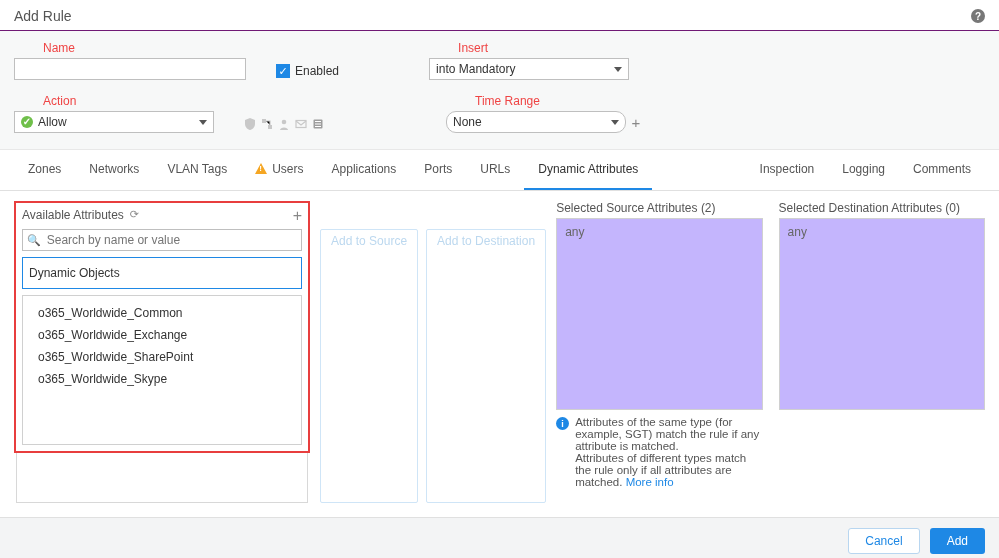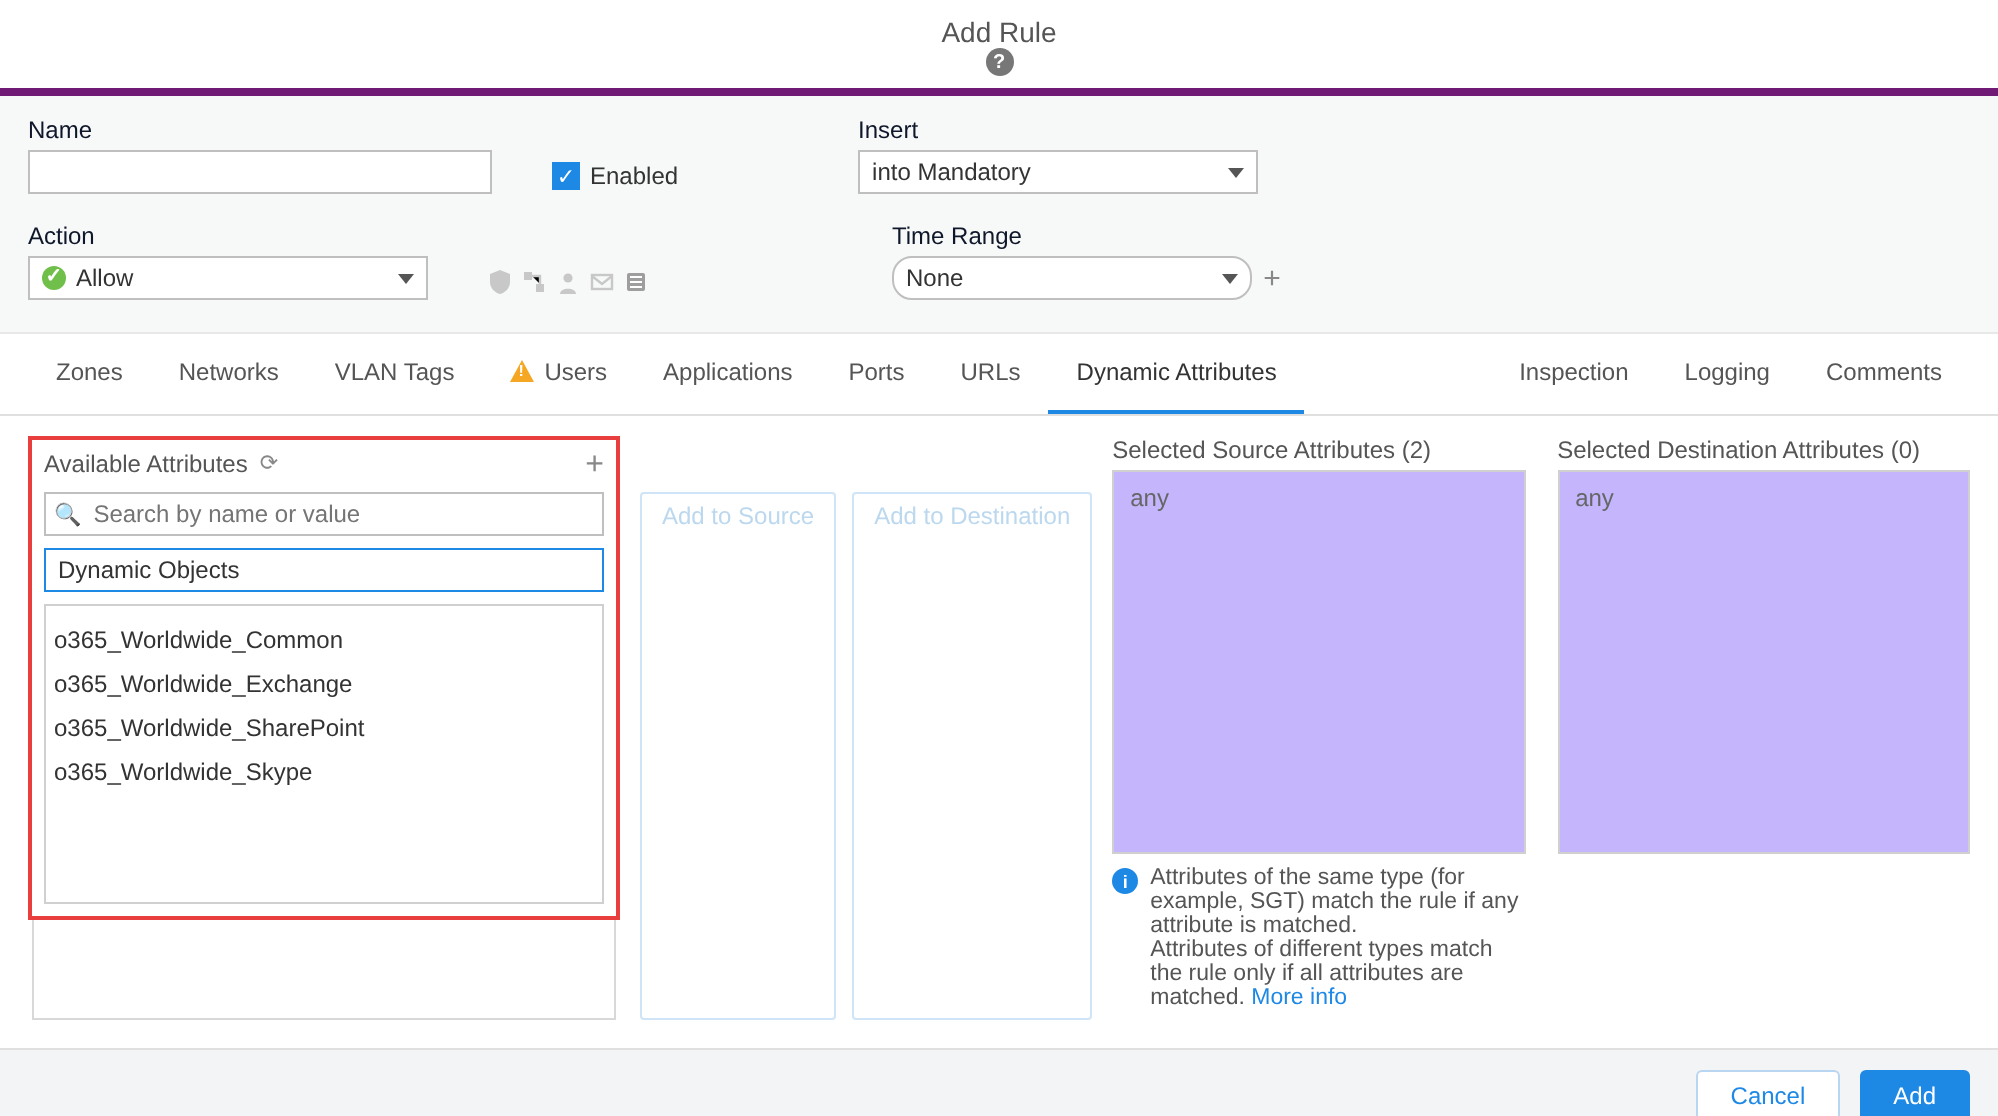--- a/index.html
+++ b/index.html
@@ -10,38 +10,37 @@
     color: #333;
     background: #fff;
     width: 999px;
   }
   .dialog { width: 999px; }
   .dialog-header {
     display: flex;
     align-items: center;
     justify-content: space-between;
     padding: 8px 14px 6px 14px;
-    border-bottom: 4px solid #701a75;
-    flex-direction: column;
+    border-bottom: 1px solid #701a75;
   }
   .dialog-title { font-size: 14px; font-weight: 400; color: #555; }
   .help-circle {
     width: 14px; height: 14px; border-radius: 50%;
     background: #777; color: #fff; font-size: 10px;
     display: flex; align-items: center; justify-content: center;
     font-weight: bold;
   }
   .form-area {
     background: #f7f8f8;
     border-bottom: 1px solid #e8e8e8;
     padding: 10px 14px 16px 14px;
   }
   .row { display: flex; gap: 30px; }
   .field-group { display: flex; flex-direction: column; }
-  .field-label { font-size: 12px; color: #0f172a; margin-bottom: 3px; }
+  .field-label { font-size: 12px; color: #ef4444; margin-bottom: 3px; margin-left: 29px; }
   input.text-field {
     height: 22px; border: 1px solid #bfbfbf; background: #fff;
     padding: 2px 4px; font-size: 12px;
   }
   .select {
     height: 22px; border: 1px solid #bfbfbf; background: #fff;
     display: flex; align-items: center; justify-content: space-between;
     padding: 0 6px; cursor: pointer;
   }
   .select .caret {
@@ -99,26 +98,26 @@
   .avail-header { display:flex; justify-content:space-between; align-items:center; margin-bottom:4px;}
   .refresh-icon { font-size: 11px; color: #888; }
   .add-plus { color:#888; font-size:16px; cursor:pointer; }
   .search-input-wrap {
     border:1px solid #bfbfbf; height:22px; display:flex; align-items:center; padding:0 4px; gap:4px;
     margin-bottom:6px;
   }
   .search-icon { color:#888; font-size:11px;}
   .search-input { border:0; outline:0; flex:1; font-size:12px; height:18px;}
   .type-select {
-    border:1px solid #1e88e5; height:22px; display:flex; align-items:center; justify-content:space-between;
+    border:1px solid #1e88e5; height:32px; display:flex; align-items:center; justify-content:space-between;
     padding:0 6px; color:#333; cursor:pointer; margin-bottom:6px;
   }
   .type-select .caret { border-top-color:#555; }
   .attr-list {
-    border:1px solid #d0d0d0; height:150px; padding:6px 4px;
+    border:1px solid #d0d0d0; height:150px; padding:6px 15px;
   }
   .attr-item { padding:4px 0; color:#333; cursor:pointer;}
   .below-box {
     border:1px solid #d8d8d8; border-top:0; height:50px; margin: 0 2px;
   }
 
   .actions-col { display:flex; flex-direction:row; gap:8px; padding-top:28px;}
   .ghost-btn {
     border:1px solid #cfe5f7; background:#fff; color:#bcd8ef;
     padding:4px 10px; font-size:12px; cursor:default; border-radius:2px; text-align:center;

